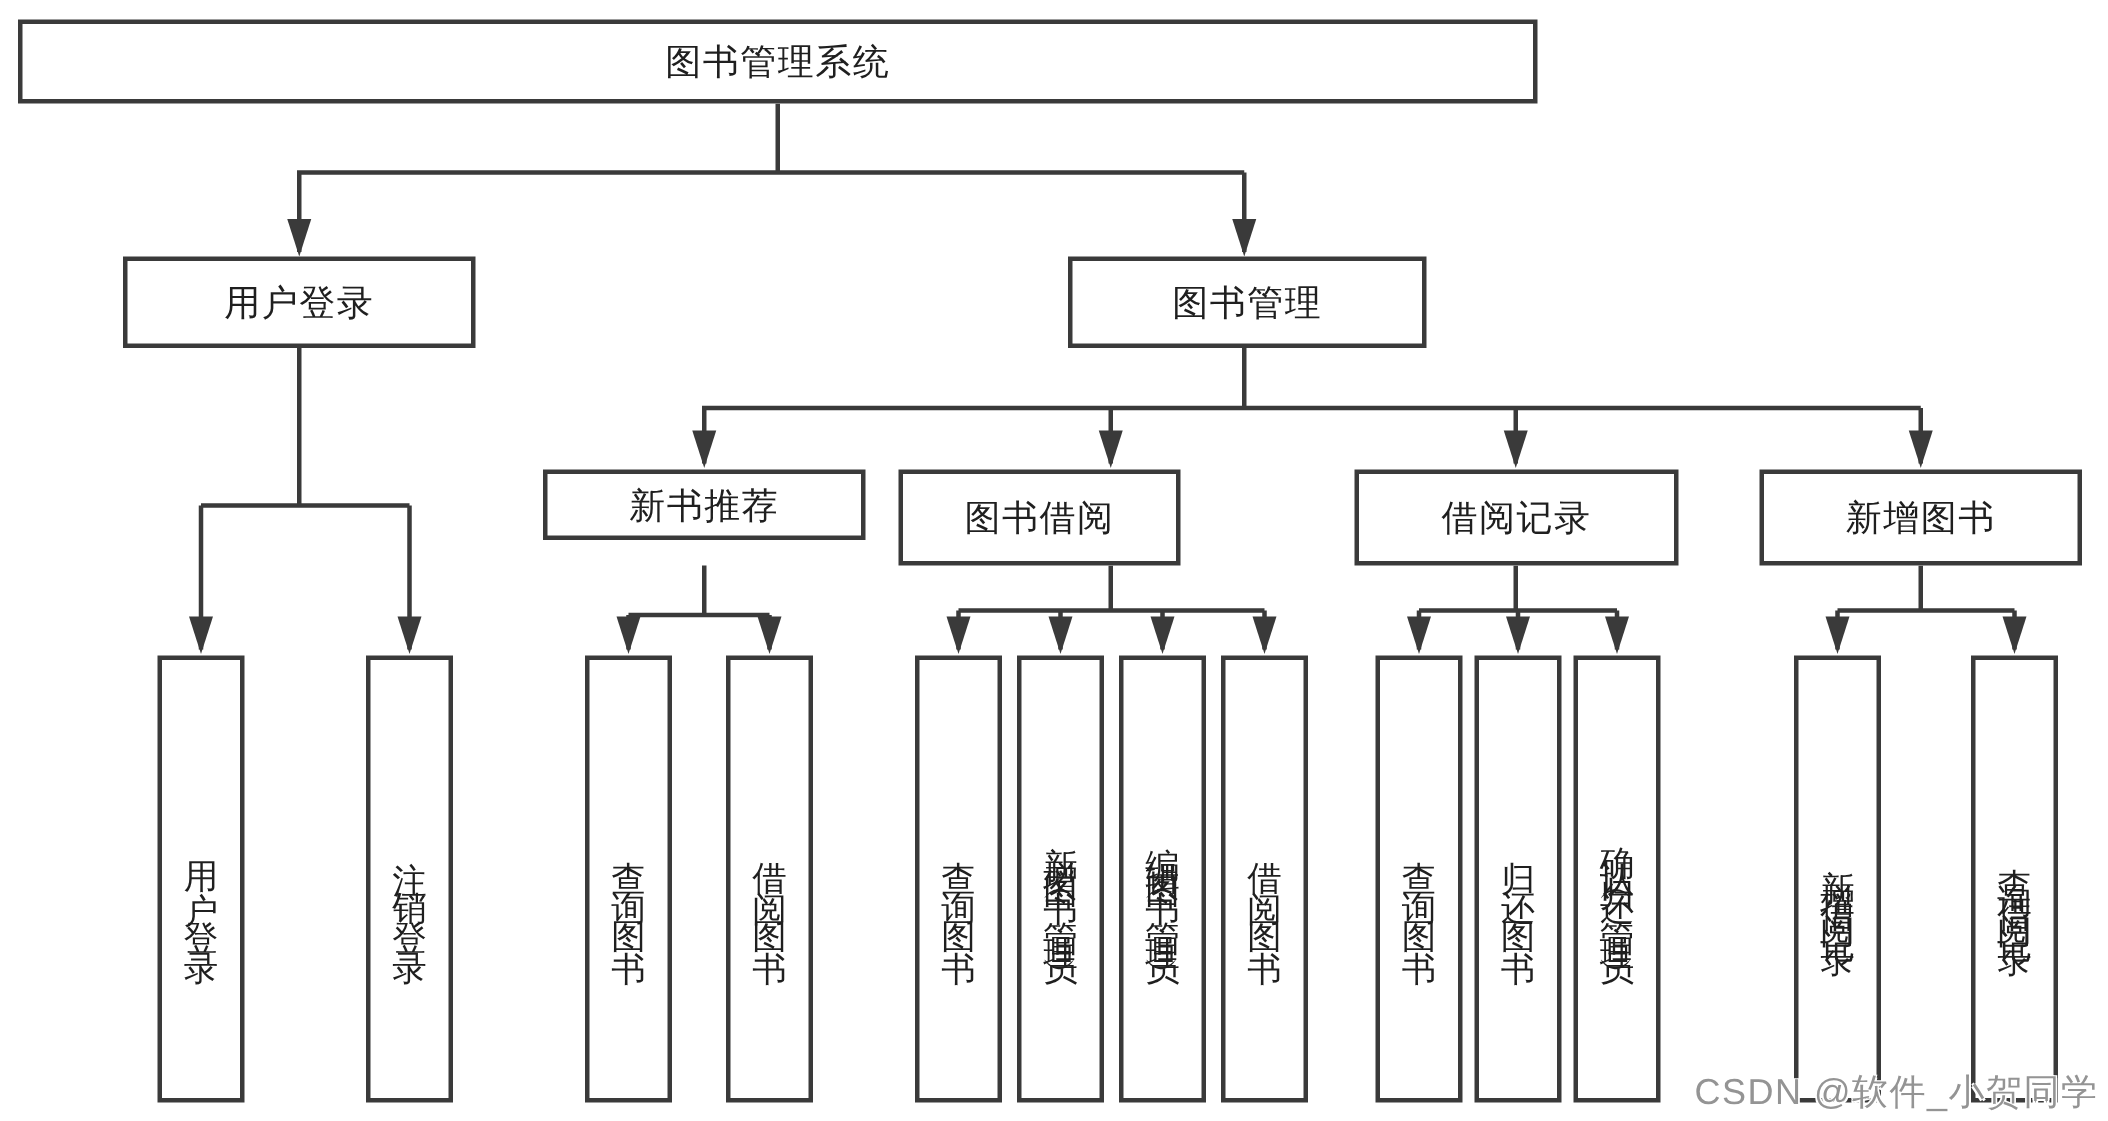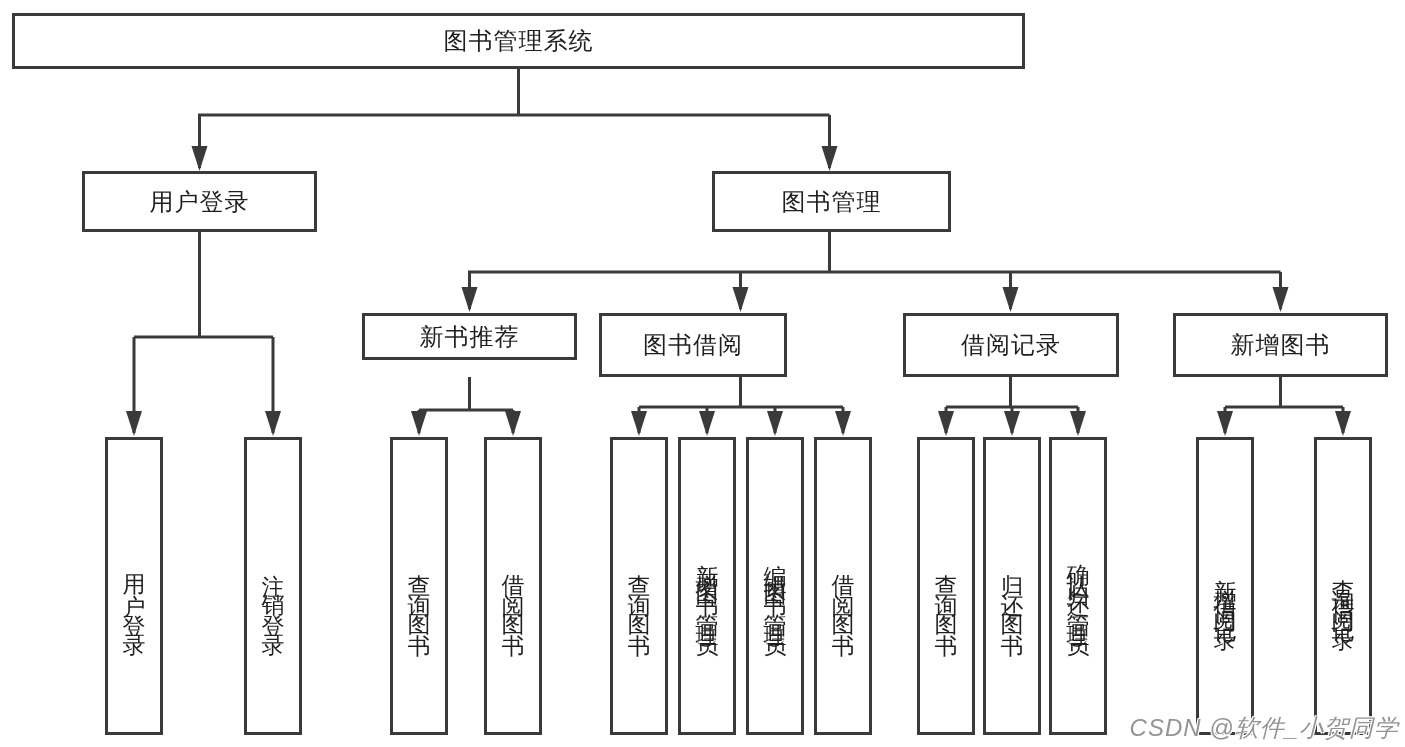--- a/index.html
+++ b/index.html
@@ -55,21 +55,20 @@
     bottom: 3px;
     font-size: 24px;
     color: #949494;
     letter-spacing: 1px;
     white-space: nowrap;
     text-shadow:
       1px 1px 0 #ffffff,
       -1px -1px 0 #ffffff,
       1px -1px 0 #ffffff,
       -1px 1px 0 #ffffff;
-    font-style: italic;
   }
 </style>
 </head>
 <body>
 
 <div class="canvas">
 
   <svg class="wires" width="1405" height="747" viewBox="0 0 1405 747" aria-hidden="true">
     <g stroke="#3a3a3a" stroke-width="3" fill="none">
 

